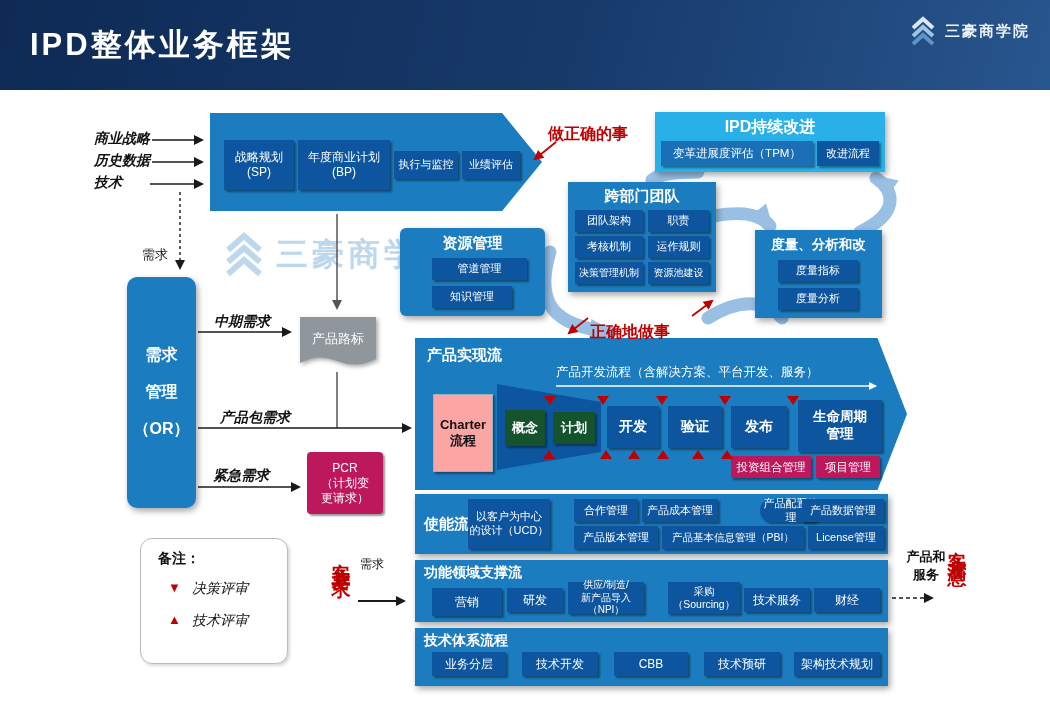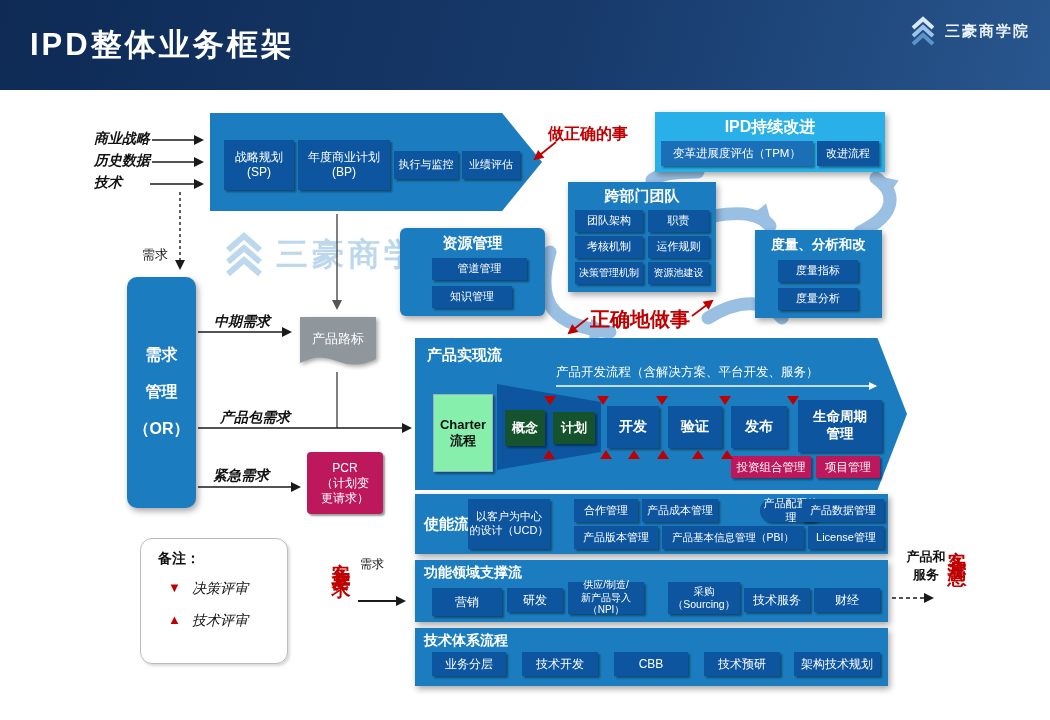--- a/index.html
+++ b/index.html
@@ -15,21 +15,21 @@
   .wm{position:absolute;left:222px;top:232px;display:flex;align-items:center;gap:10px;opacity:.45;z-index:1;}
   .wm span{color:#6ea9d8;font-size:32px;font-weight:bold;letter-spacing:4px;}
   
   .abs{position:absolute;}
   .panel{position:absolute;background:#1b7dc0;z-index:4;filter:drop-shadow(2px 3px 3px rgba(0,0,0,.35));}
   .bx{position:absolute;background:#0d569f;color:#fff;display:flex;align-items:center;justify-content:center;
       text-align:center;font-size:11px;line-height:1.25;white-space:pre-line;z-index:5;
       box-shadow:2px 2px 2px rgba(0,0,0,.4);}
   .bx.md{background:#14532d;}
   .bx.gray{background:#be185d;}
-  .bx.white{background:#86efac;color:#111;border:1px solid #9ab0bf;font-weight:bold;}
+  .bx.white{background:#fca5a5;color:#111;border:1px solid #9ab0bf;font-weight:bold;}
   .ptitle{position:absolute;color:#fff;font-weight:bold;z-index:5;white-space:pre-line;}
   .lbl{position:absolute;color:#111;z-index:7;white-space:pre-line;}
   .red{color:#c00000;}
   .it{font-style:italic;}
   .b{font-weight:bold;}
   .vtext{writing-mode:vertical-rl;text-orientation:upright;}
   .tri{position:absolute;width:0;height:0;z-index:6;}
   .tri.dn{border-left:6px solid transparent;border-right:6px solid transparent;border-top:9px solid #c00000;}
   .tri.up{border-left:6px solid transparent;border-right:6px solid transparent;border-bottom:9px solid #c00000;}
   svg.overlay{position:absolute;left:0;top:0;pointer-events:none;}
@@ -112,21 +112,21 @@
   <div class="panel" style="left:400px;top:228px;width:145px;height:88px;border-radius:6px;"></div>
   <div class="ptitle" style="left:400px;top:234px;width:145px;text-align:center;font-size:15px;">资源管理</div>
   <div class="bx" style="left:432px;top:258px;width:95px;height:22px;">管道管理</div>
   <div class="bx" style="left:432px;top:286px;width:80px;height:22px;">知识管理</div>
 
   <div class="panel" style="left:755px;top:230px;width:127px;height:88px;"></div>
   <div class="ptitle" style="left:755px;top:236px;width:127px;text-align:center;font-size:13.5px;">度量、分析和改</div>
   <div class="bx" style="left:778px;top:260px;width:80px;height:22px;">度量指标</div>
   <div class="bx" style="left:778px;top:288px;width:80px;height:22px;">度量分析</div>
 
-  <div class="lbl red b" style="left:590px;top:306px;font-size:20px;text-align:center;">正确地做事</div>
+  <div class="lbl red b" style="left:590px;top:322px;font-size:16px;text-align:center;">正确地做事</div>
 
   <div class="panel" style="left:127px;top:277px;width:69px;height:231px;border-radius:10px;display:flex;align-items:center;justify-content:center;">
     <span style="color:#fff;font-size:16px;font-weight:bold;text-align:center;white-space:pre-line;line-height:2.3;">需求
 管理
 （OR）</span>
   </div>
 
   <div class="lbl it b" style="left:214px;top:313px;font-size:14px;">中期需求</div>
   <div class="lbl it b" style="left:220px;top:409px;font-size:14px;">产品包需求</div>
   <div class="lbl it b" style="left:213px;top:467px;font-size:14px;">紧急需求</div>

